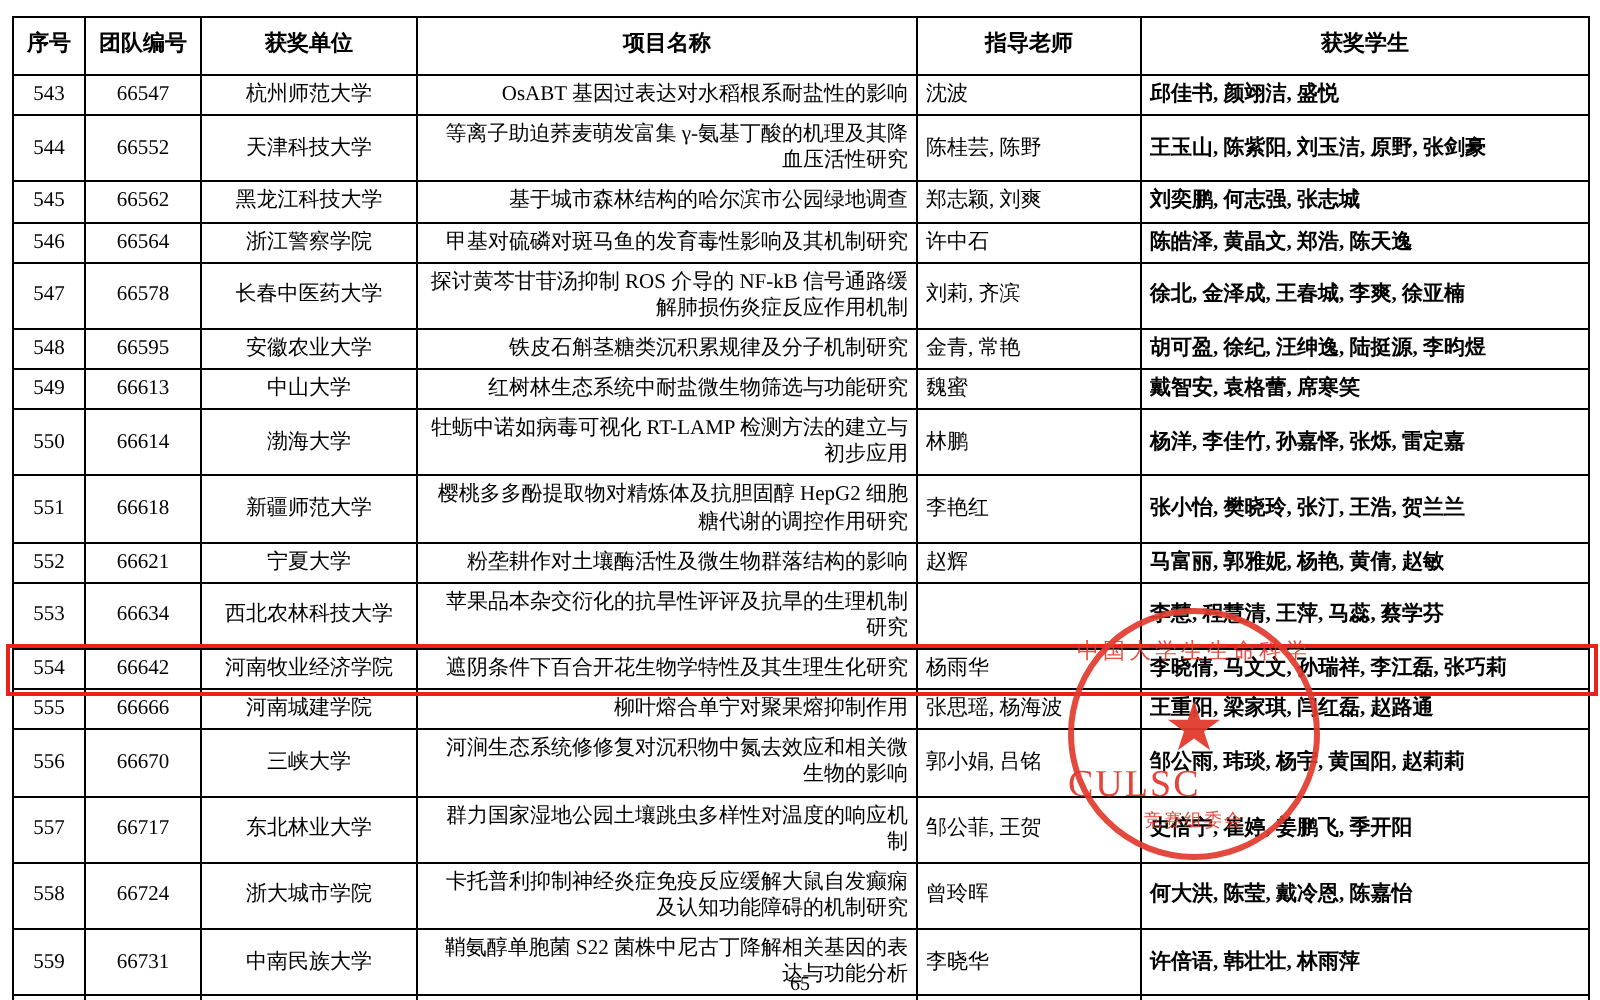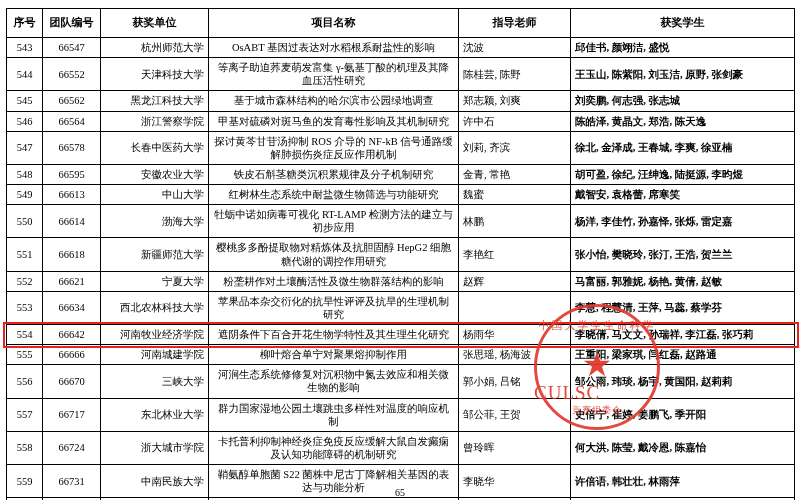--- a/index.html
+++ b/index.html
@@ -43,22 +43,22 @@
     height: 22px;
   }
   col.c-seq { width: 36px; }
   col.c-code { width: 58px; }
   col.c-unit { width: 108px; }
   col.c-title { width: 250px; }
   col.c-teacher { width: 112px; }
   col.c-students { width: 224px; }
 
   td.seq, td.code { text-align: center; }
-  td.unit { text-align: right; }
-  td.title { text-align: center; margin-left: 44px; }
+  td.unit { text-align: center; }
+  td.title { text-align: right; margin-left: 44px; }
   td.teacher { text-align: left; }
   td.students { text-align: left; font-weight: bold; }
 
   tr.highlight td {
     position: relative;
   }
   
   #hl-box {
     position: absolute;
     border: 2px solid #e8231a;

